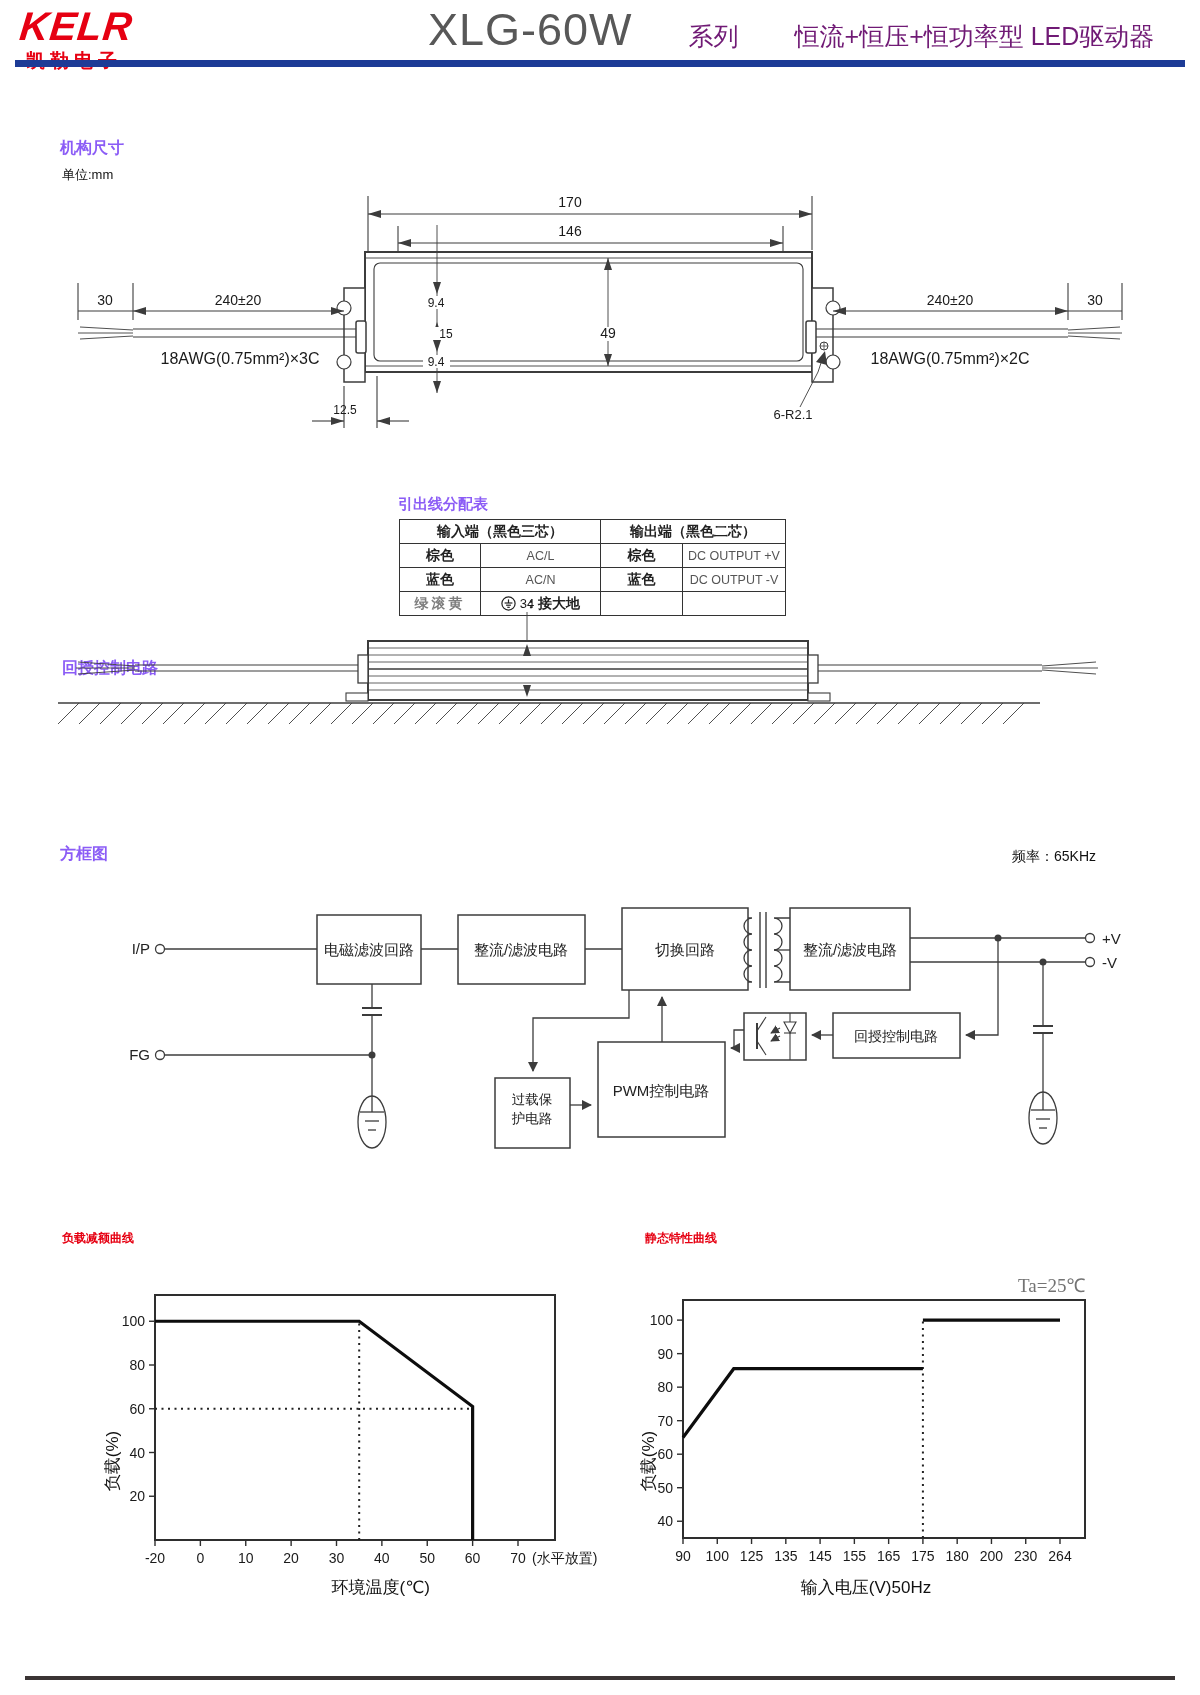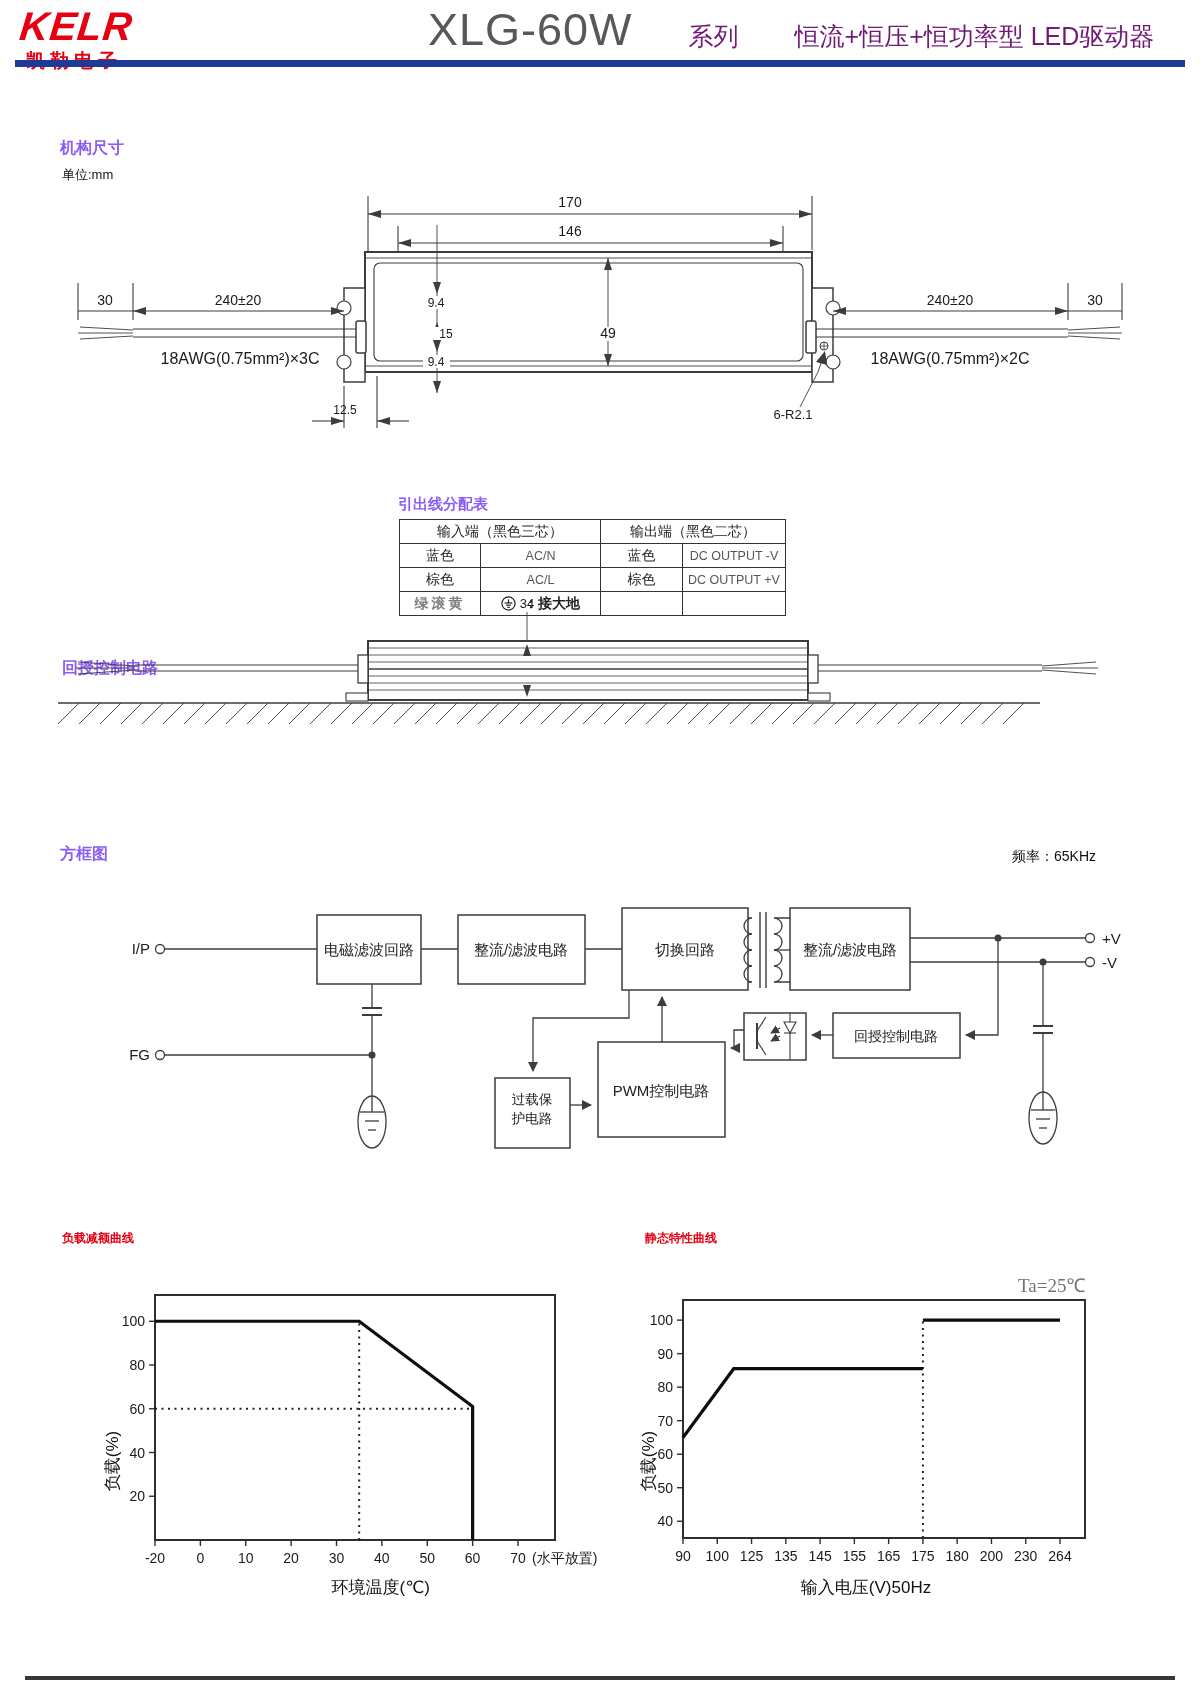--- a/index.html
+++ b/index.html
@@ -16,21 +16,21 @@
   .title-row{display:flex;align-items:baseline;gap:28px;white-space:nowrap;}
   .title-model{font-size:45px;color:#585858;letter-spacing:1px;}
   .title-series,.title-desc{font-size:25px;font-weight:normal;color:#701a75;margin-left:28px;}
   .blue-rule{background:#1d3b96;height:7px;}
   
   .sec-title{color:#8b5cf6;font-weight:bold;font-size:16px;white-space:nowrap;}
   .small-note{font-size:13px;color:#111;}
   
   table.wire{border-collapse:collapse;table-layout:fixed;}
   table.wire td{border:1.6px solid #333;text-align:center;vertical-align:middle;padding:0;height:23px;overflow:hidden;white-space:nowrap;}
-  .cn-cell{font-size:14px;font-weight:normal;color:#222;}
+  .cn-cell{font-size:14px;font-weight:bold;color:#222;}
   .code-cell{font-size:12.5px;color:#555;}
   .grey-cell{font-size:14px;font-weight:bold;color:#7d7d7d;letter-spacing:3px;}
   .earth-cell{font-size:14px;font-weight:bold;color:#222;display:flex;align-items:center;justify-content:center;gap:8px;height:23px;}
   .freq-label{font-size:14px;color:#111;}
   .chart-title{color:#e60012;font-weight:bold;font-size:12px;white-space:nowrap;}
   .axis-title{font-size:17px;color:#111;text-align:center;white-space:nowrap;}
   .rot{transform:rotate(-90deg);transform-origin:center;}
   .ta-note{font-size:19px;color:#737373;white-space:nowrap;font-family:Liberation Serif, serif;}
   .footer-rule{background:#3a3434;height:4px;}
 </style>
@@ -162,30 +162,30 @@
       <col style="width:120px">
       <col style="width:82px">
       <col style="width:103px">
     </colgroup>
   <tbody>
       <tr>
     <td colspan="2" class="cn-cell">输入端（黑色三芯）</td>
     <td colspan="2" class="cn-cell">输出端（黑色二芯）</td>
   </tr>
   <tr>
+    <td class="cn-cell">棕色</td>
+    <td class="code-cell">AC/L</td>
+    <td class="cn-cell">棕色</td>
+    <td class="code-cell">DC OUTPUT +V</td>
+  </tr>
+  <tr>
     <td class="cn-cell">蓝色</td>
     <td class="code-cell">AC/N</td>
     <td class="cn-cell">蓝色</td>
     <td class="code-cell">DC OUTPUT -V</td>
-  </tr>
-  <tr>
-    <td class="cn-cell">棕色</td>
-    <td class="code-cell">AC/L</td>
-    <td class="cn-cell">棕色</td>
-    <td class="code-cell">DC OUTPUT +V</td>
   </tr>
   <tr>
     <td class="grey-cell">绿滚黄</td>
     <td>
       <div class="earth-cell">
         <svg width="15" height="15" viewBox="0 0 15 15">
           <circle cx="7.5" cy="7.5" r="6.6" fill="none" stroke="#222" stroke-width="1.2"></circle>
           <line x1="7.5" y1="3.4" x2="7.5" y2="7" stroke="#222" stroke-width="1.2"></line>
           <line x1="3.6" y1="7" x2="11.4" y2="7" stroke="#222" stroke-width="1.2"></line>
           <line x1="5.1" y1="9.2" x2="9.9" y2="9.2" stroke="#222" stroke-width="1.2"></line>

